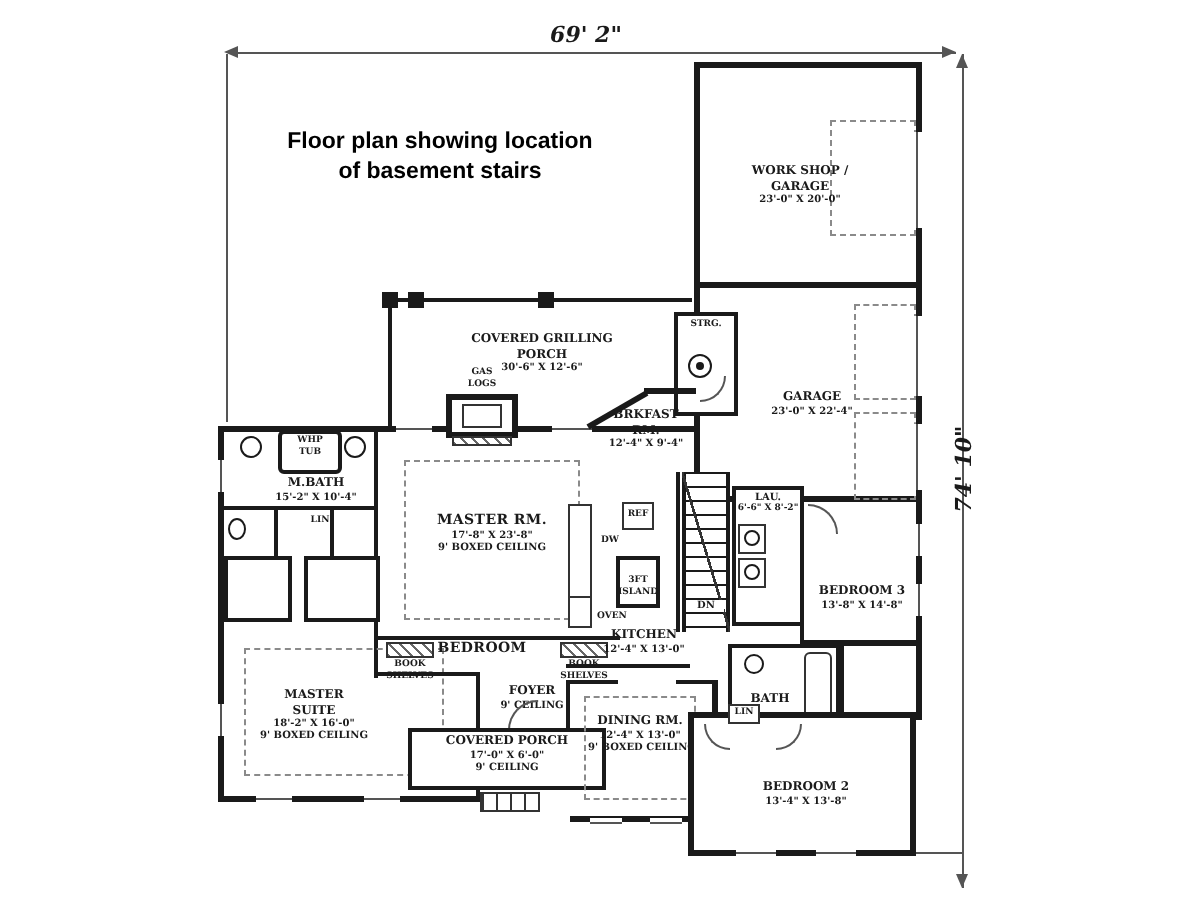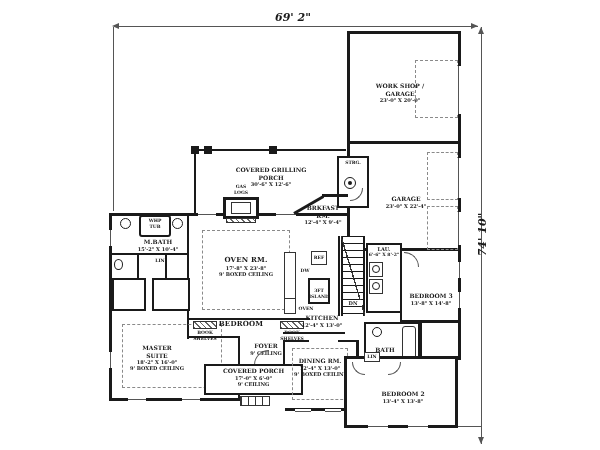--- a/index.html
+++ b/index.html
@@ -44,20 +44,24 @@
   <div class="dline" style="left:116px;top:26px;width:362px;height:1px"></div>
   <div class="tri" style="left:112px;top:23px;border-top:3px solid transparent;border-bottom:3px solid transparent;border-right:7px solid #555"></div>
   <div class="tri" style="left:471px;top:23px;border-top:3px solid transparent;border-bottom:3px solid transparent;border-left:7px solid #555"></div>
   <div class="dim" style="left:250px;top:11px;width:86px">69' 2"</div>
   <div class="dline" style="left:113px;top:27px;width:1px;height:184px"></div>
   <div class="dline" style="left:481px;top:27px;width:1px;height:417px"></div>
   <div class="tri" style="left:478px;top:27px;border-left:3px solid transparent;border-right:3px solid transparent;border-bottom:7px solid #555"></div>
   <div class="tri" style="left:478px;top:437px;border-left:3px solid transparent;border-right:3px solid transparent;border-top:7px solid #555"></div>
   <div class="dim" style="left:450px;top:228px;width:64px;transform:rotate(-90deg)">74' 10"</div>
 
+  <div class="title" style="left:128px;top:64px;width:184px">
+    <div>Floor plan showing location</div>
+    <div>of basement stairs</div>
+  </div>
 
   <div class="box thick" style="left:347px;top:31px;width:114px;height:220px"></div>
   <div class="wall" style="left:350px;top:141px;width:108px;height:3px"></div>
   <div class="dash" style="left:415px;top:60px;width:43px;height:58px"></div>
   <div class="dash" style="left:427px;top:152px;width:31px;height:48px"></div>
   <div class="dash" style="left:427px;top:206px;width:31px;height:44px"></div>
   <div class="winV" style="left:456px;top:66px;width:5px;height:48px"></div>
   <div class="winV" style="left:456px;top:158px;width:5px;height:40px"></div>
   <div class="winV" style="left:456px;top:212px;width:5px;height:36px"></div>
   <div class="lbl" style="left:360px;top:82px;width:80px">
@@ -130,21 +134,21 @@
   <div class="dash" style="left:122px;top:324px;width:100px;height:64px"></div>
   <div class="lbl" style="left:117px;top:344px;width:80px">
     <div class="mid">MASTER</div>
     <div class="mid">SUITE</div>
     <div class="sm">18'-2" X 16'-0"</div>
     <div class="sm">9' BOXED CEILING</div>
   </div>
 
   <div class="dash" style="left:202px;top:230px;width:88px;height:80px"></div>
   <div class="lbl" style="left:206px;top:256px;width:80px">
-    <div class="name">OVEN RM.</div>
+    <div class="name">MASTER RM.</div>
     <div class="sm">17'-8" X 23'-8"</div>
     <div class="sm">9' BOXED CEILING</div>
   </div>
 
   <div class="wall" style="left:187px;top:318px;width:123px;height:2px"></div>
   <div class="hatch" style="left:193px;top:321px;width:24px;height:8px"></div>
   <div class="hatch" style="left:280px;top:321px;width:24px;height:8px"></div>
   <div class="lbl xs" style="left:192px;top:330px;width:26px">
     <div>BOOK</div>
     <div>SHELVES</div>

